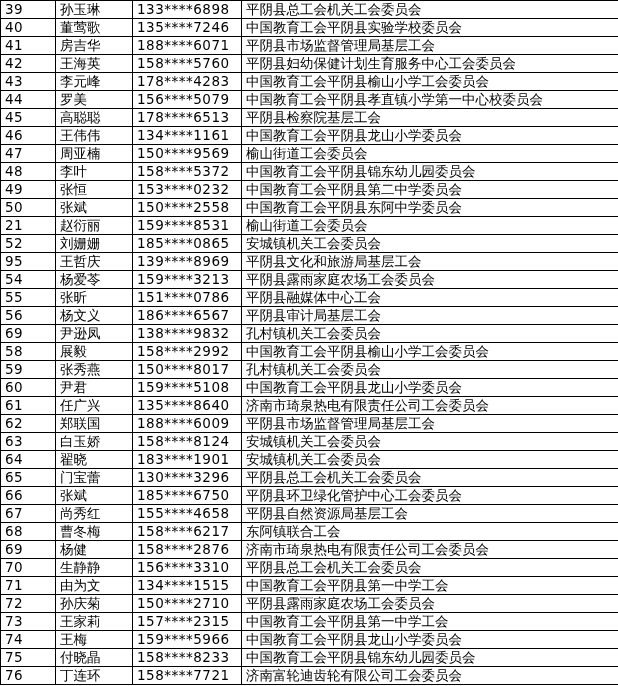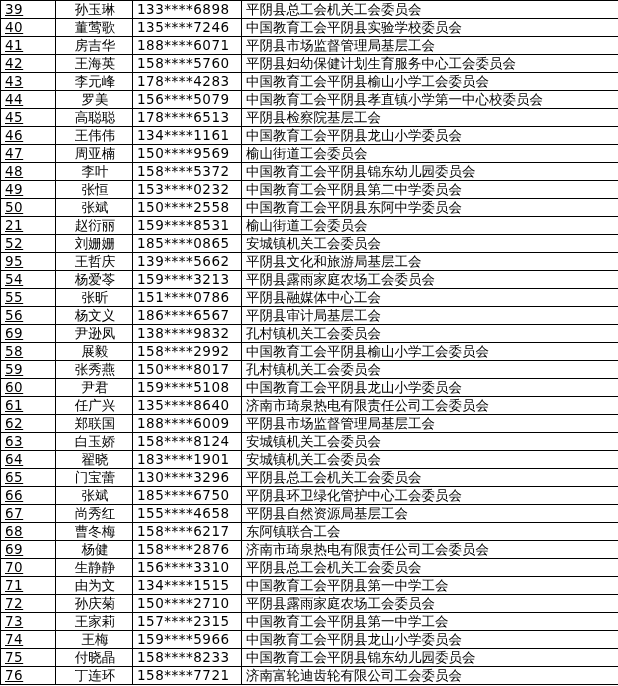--- a/index.html
+++ b/index.html
@@ -28,22 +28,22 @@
     height: 17px;
     padding: 0 2px 0 4px;
     font-size: 13.5px;
     line-height: 17px;
     color: #000000;
     white-space: nowrap;
     overflow: hidden;
     vertical-align: middle;
     font-weight: 400;
   }
-  td.col-no   { width: 48px; padding-left: 3px; letter-spacing: 0.5px; text-decoration: underline; }
-  td.col-name { width: 70px; padding-left: 6px; text-align: center; }
+  td.col-no   { width: 48px; padding-left: 3px; letter-spacing: 0.5px; }
+  td.col-name { width: 70px; padding-left: 6px; }
   td.col-phone{ width: 102px; padding-left: 5px; letter-spacing: 0.5px; margin-left: 48px; }
   td.col-org  { width: 372px; padding-left: 3px; }
 </style>
 </head>
 <body>
 
 <div id="screen">
   <table class="roster">
     <tbody id="roster-body">
         <tr>
@@ -126,21 +126,21 @@
         </tr>
         <tr>
           <td class="col-no">52</td>
           <td class="col-name">刘姗姗</td>
           <td class="col-phone">185****0865</td>
           <td class="col-org">安城镇机关工会委员会</td>
         </tr>
         <tr>
           <td class="col-no">95</td>
           <td class="col-name">王哲庆</td>
-          <td class="col-phone">139****5662</td>
+          <td class="col-phone">139****8969</td>
           <td class="col-org">平阴县文化和旅游局基层工会</td>
         </tr>
         <tr>
           <td class="col-no">54</td>
           <td class="col-name">杨爱苓</td>
           <td class="col-phone">159****3213</td>
           <td class="col-org">平阴县露雨家庭农场工会委员会</td>
         </tr>
         <tr>
           <td class="col-no">55</td>

